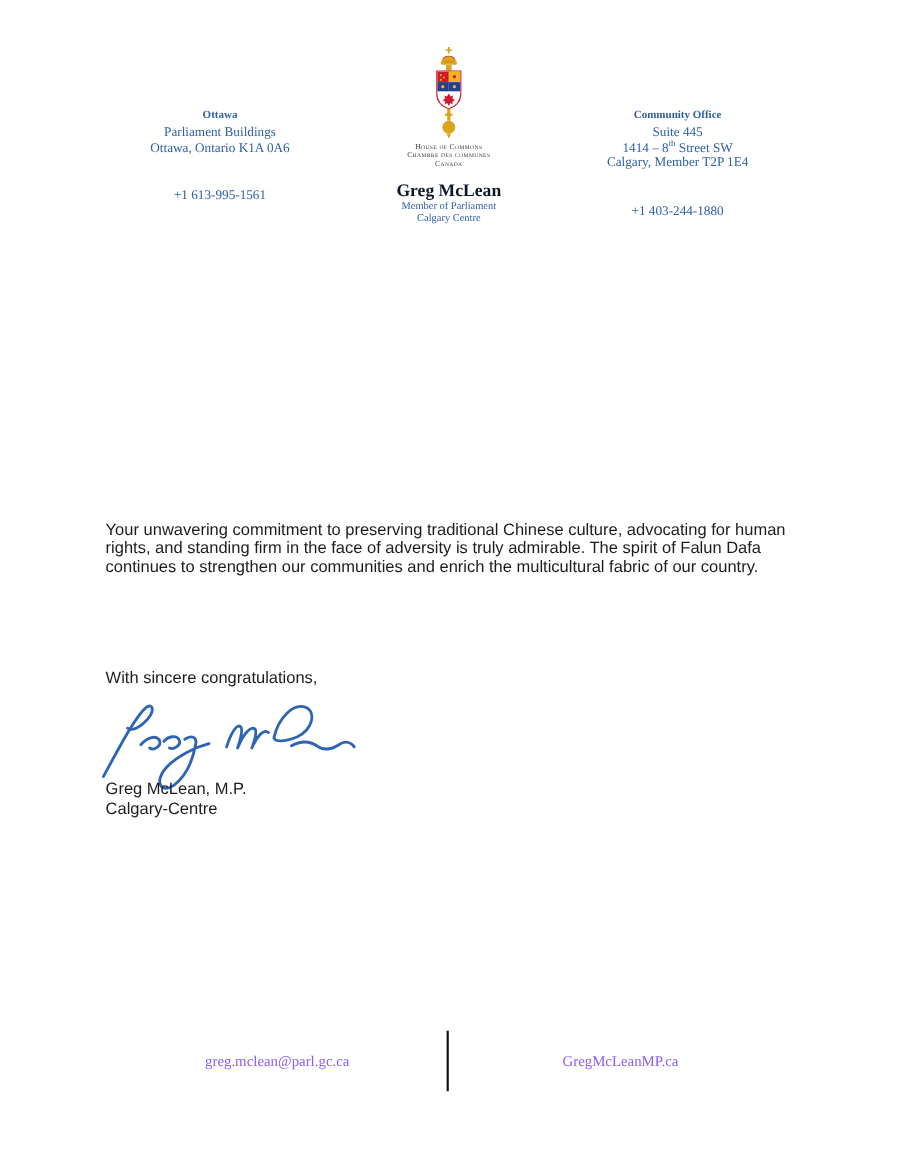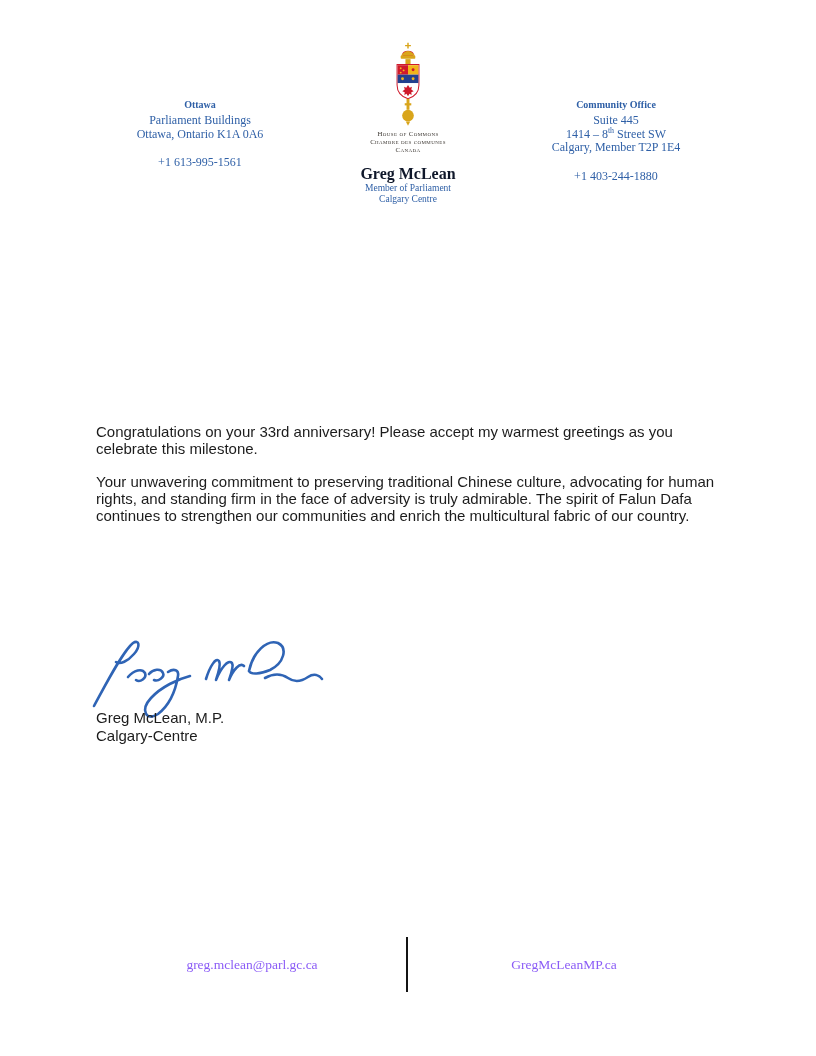--- a/index.html
+++ b/index.html
@@ -11,21 +11,21 @@
     overflow:hidden;
   }
   
   .office{
     position:absolute;top:97px;width:200px;text-align:center;
     color:#2e5fa6;font-size:12px;line-height:13.5px;
   }
   .office.left{left:100px;}
   .office.right{left:516px;}
   .office .office-title{font-weight:bold;font-size:10px;line-height:15px;margin-bottom:2px;}
-  .office .phone{margin-top:15px;text-align:center;}
+  .office .phone{margin-top:30px;text-align:center;}
   sup{font-size:8px;vertical-align:super;line-height:0;}
   .center-block{
     position:absolute;left:318px;top:42px;width:180px;text-align:center;
   }
   .crest{display:block;margin:0 auto;}
   .hoc-lines{
     margin-top:2px;color:#3b3631;
     font-size:6.8px;line-height:8px;font-variant:small-caps;letter-spacing:.4px;
   }
   .mp-name{margin-top:11px;color:#0f172a;font-weight:bold;font-size:16px;line-height:18px;}
@@ -110,25 +110,24 @@
     <div class="hoc-lines">
       <div>House of Commons</div>
       <div>Chambre des communes</div>
       <div>Canada</div>
     </div>
     <div class="mp-name">Greg McLean</div>
     <div class="mp-sub">Member of Parliament</div>
     <div class="mp-sub">Calgary Centre</div>
   </div>
 
-  <div class="body-text para1">Congratulations on your 33rd anniversary! Please accept my warmest greetings as you
-celebrate this milestone.</div>
   <div class="body-text para2">Your unwavering commitment to preserving traditional Chinese culture, advocating for human
 rights, and standing firm in the face of adversity is truly admirable. The spirit of Falun Dafa
 continues to strengthen our communities and enrich the multicultural fabric of our country.</div>
+  <div class="body-text closing">With sincere congratulations,</div>
 
   <div class="signature-wrap">
     <svg width="240" height="88" viewBox="0 0 240 88" xmlns="http://www.w3.org/2000/svg">
       <g fill="none" stroke="#2f64b5" stroke-width="2.6" stroke-linecap="round" stroke-linejoin="round">
 
         <path d="M6 74 C 18 52, 35 19, 45 11 C 51 7, 53 14, 46 22 C 40 29, 32 33, 28 30"></path>
 
         <path d="M40 45 C 46 38, 54 36, 57 41 C 59 46, 52 51, 48 48"></path>
         <path d="M61 42 C 65 37, 73 36, 75 41 C 77 45, 70 50, 66 48"></path>
 

